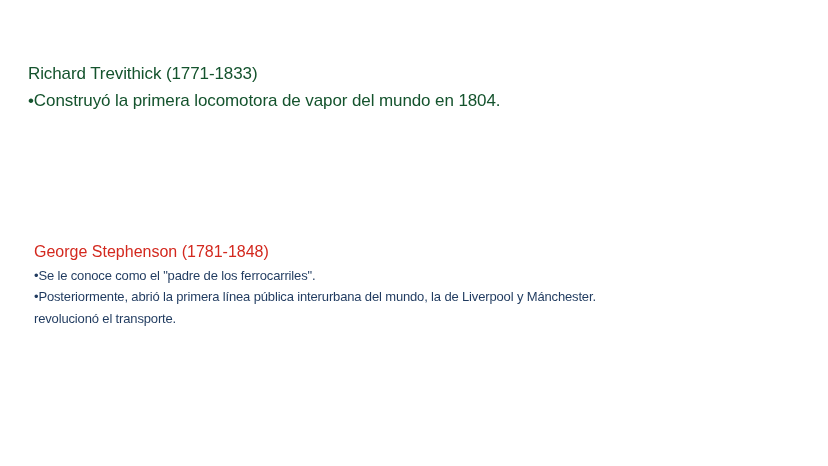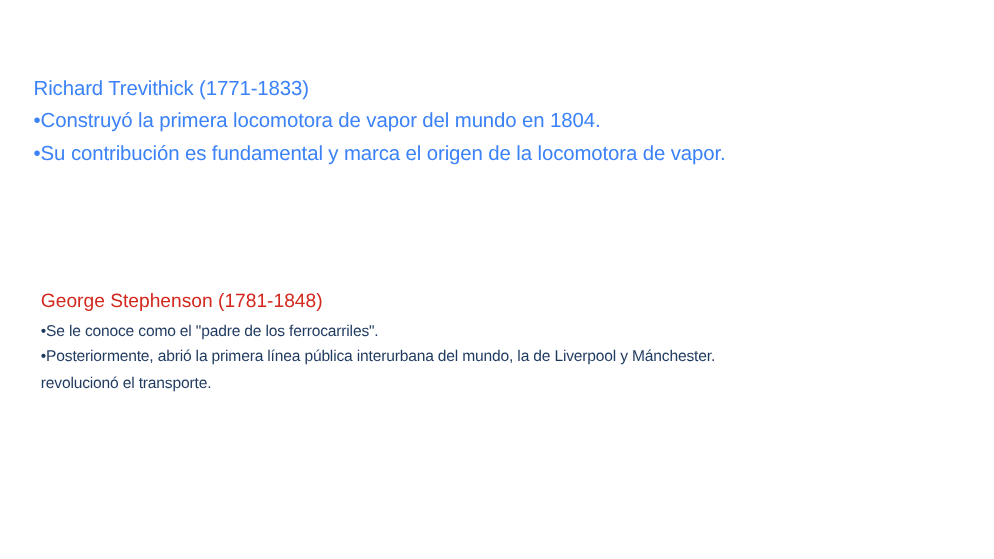--- a/index.html
+++ b/index.html
@@ -44,24 +44,23 @@
     line-height: 21.4px;
     letter-spacing: -0.15px;
     white-space: nowrap;
   }
 </style>
 </head>
 <body>
 
 <div class="slide" style="background: rgb(255, 255, 255);">
 
-  <div class="section-trevithick" style="color: #3b82f6;">
+  <div class="section-trevithick" style="color: #14532d;">
     <div class="line">Richard Trevithick (1771-1833)</div>
     <div class="line">•Construyó la primera locomotora de vapor del mundo en 1804.</div>
-    <div class="line">•Su contribución es fundamental y marca el origen de la locomotora de vapor.</div>
   </div>
 
   <div class="section-stephenson" style="color: rgb(31, 58, 95); margin-left: 20px;">
     <div class="heading" style="color: rgb(211, 40, 30);">George Stephenson (1781-1848)</div>
     <div class="line">•Se le conoce como el "padre de los ferrocarriles".</div>
     <div class="line">•Posteriormente, abrió la primera línea pública interurbana del mundo, la de Liverpool y Mánchester.</div>
     <div class="line">revolucionó el transporte.</div>
   </div>
 
 </div>

